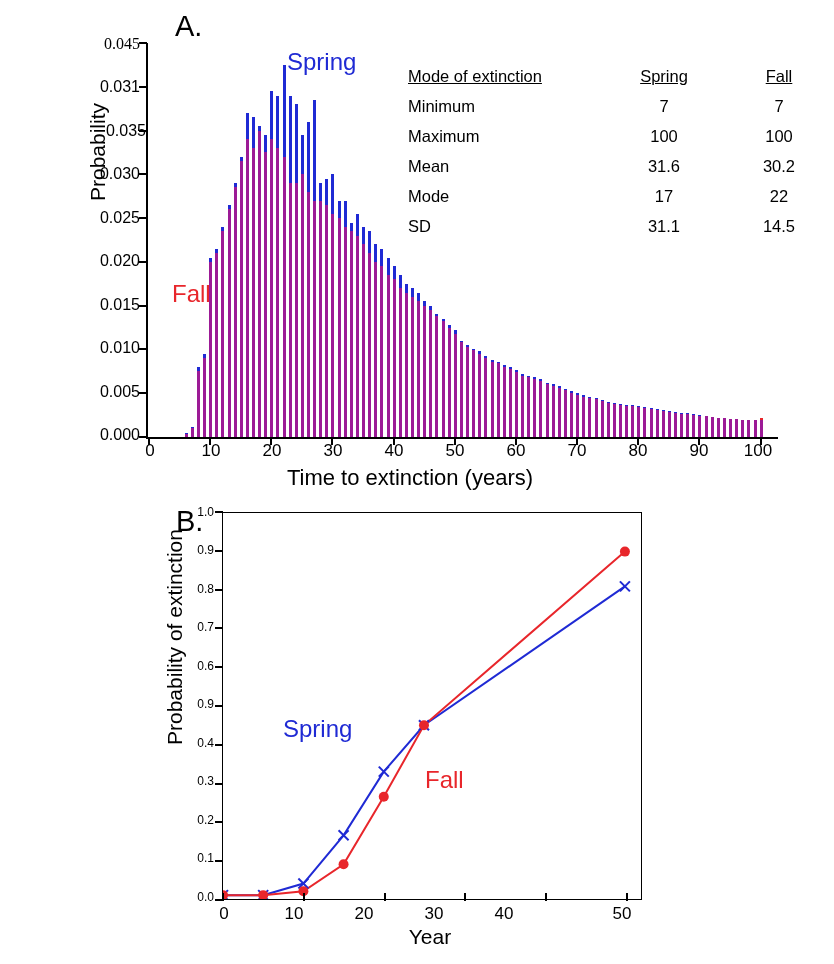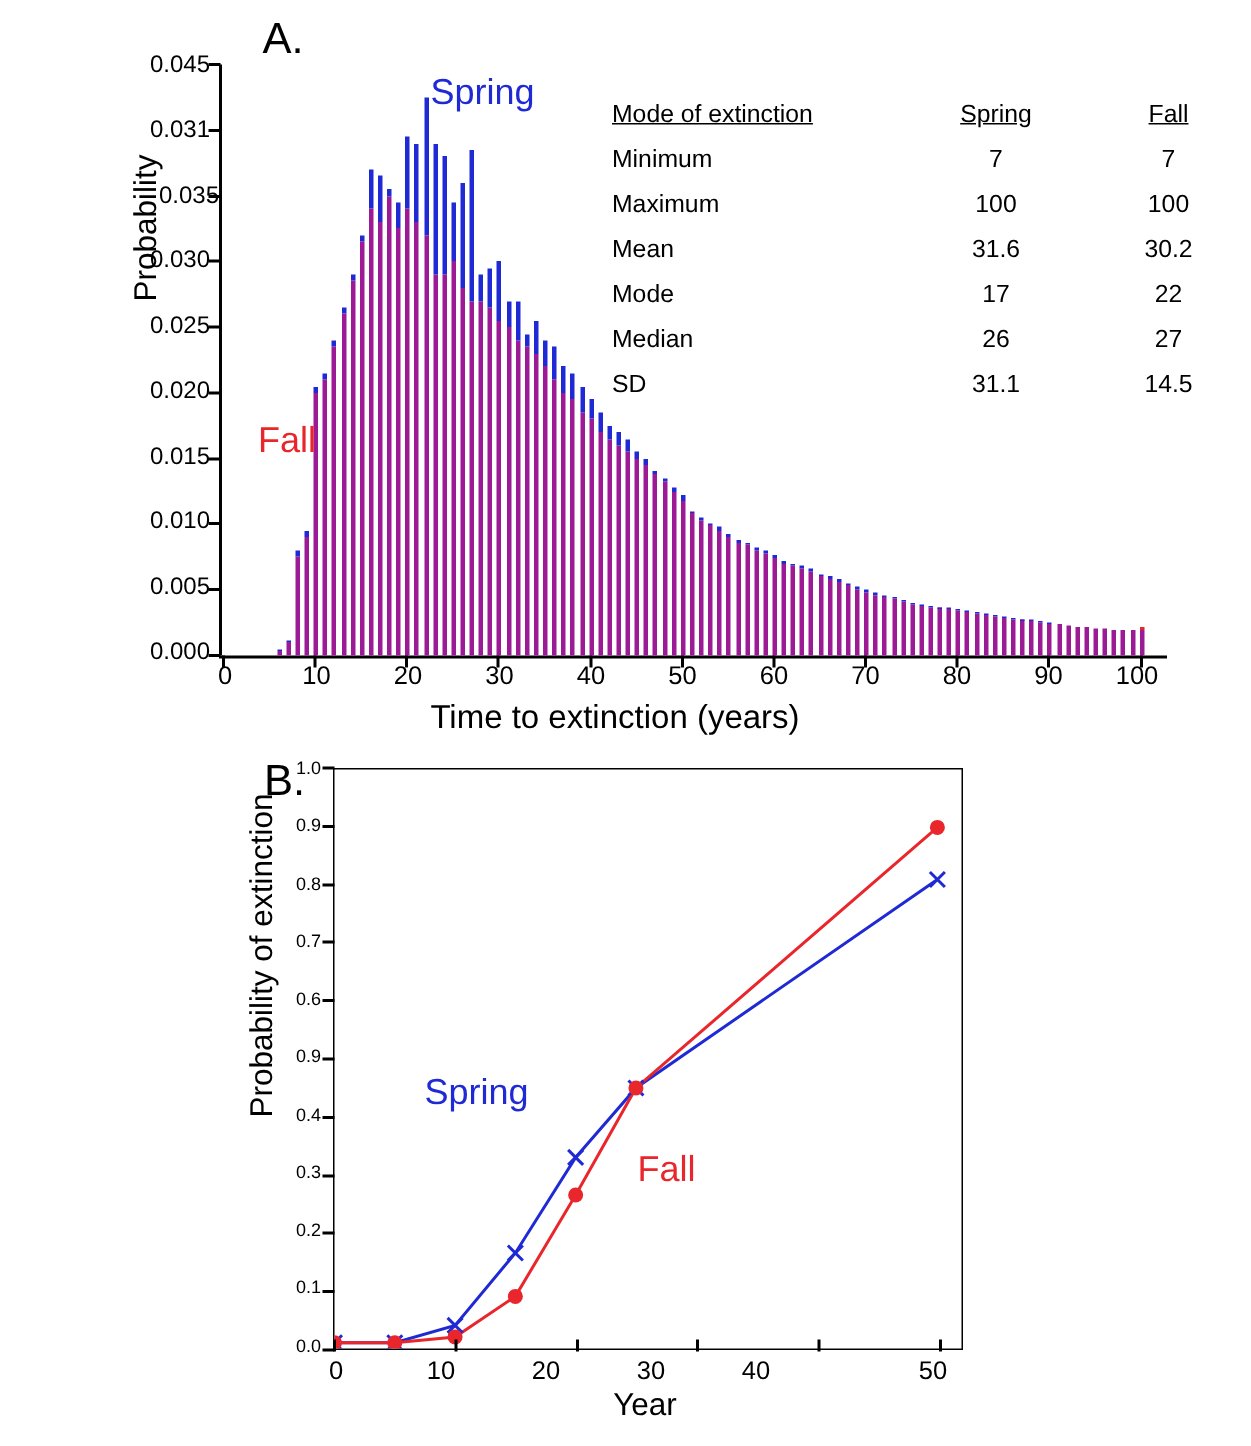--- a/index.html
+++ b/index.html
@@ -44,21 +44,21 @@
   svg{display:block;}
 </style>
 </head>
 <body>
 
 <div class="panel" id="panelA">
   <div class="panel-letter" id="letterA">A.</div>
   <div id="ylabelA">Probability</div>
   <div id="xlabelA">Time to extinction (years)</div>
 
-  <div class="tickTextA" style="left:82px;top:35px;">0.045</div>
+  <div class="tickTextA" style="left:82px;top:35px;font-family:Liberation Serif, serif;">0.045</div>
   <div class="tickTextA" style="left:82px;top:78px;">0.031</div>
   <div class="tickTextA" style="left:88px;top:122px;">0.035</div>
   <div class="tickTextA" style="left:82px;top:165px;">0.030</div>
   <div class="tickTextA" style="left:82px;top:209px;">0.025</div>
   <div class="tickTextA" style="left:82px;top:252px;">0.020</div>
   <div class="tickTextA" style="left:82px;top:296px;">0.015</div>
   <div class="tickTextA" style="left:82px;top:339px;">0.010</div>
   <div class="tickTextA" style="left:82px;top:383px;">0.005</div>
   <div class="tickTextA" style="left:82px;top:426px;">0.000</div>
 
@@ -288,25 +288,20 @@
           <td class="col-label">Mean</td>
           <td class="col-spring">31.6</td>
           <td class="col-fall">30.2</td>
         </tr>
         <tr>
           <td class="col-label">Mode</td>
           <td class="col-spring">17</td>
           <td class="col-fall">22</td>
         </tr>
         <tr>
-          <td class="col-label">Median</td>
-          <td class="col-spring">26</td>
-          <td class="col-fall">27</td>
-        </tr>
-        <tr>
           <td class="col-label">SD</td>
           <td class="col-spring">31.1</td>
           <td class="col-fall">14.5</td>
         </tr>
       </tbody>
     </table>
   </div>
 <div class="axisA" style="left: 139px; top: 42px; width: 8px; height: 2px;"></div>
     <div class="axisA" style="left: 139px; top: 85.7778px; width: 8px; height: 2px;"></div>
     <div class="axisA" style="left: 139px; top: 129.556px; width: 8px; height: 2px;"></div>

